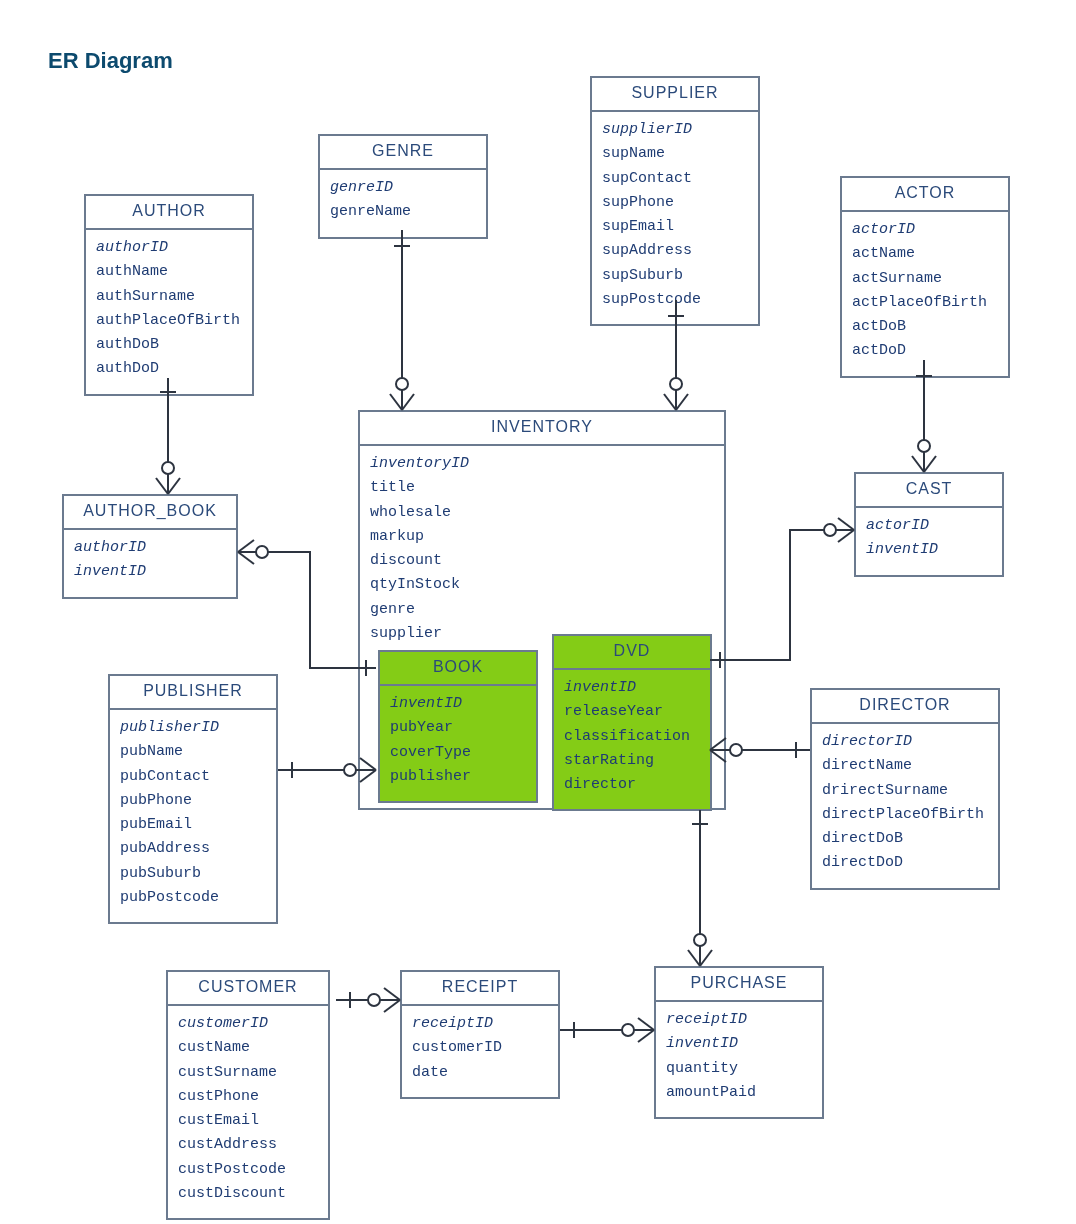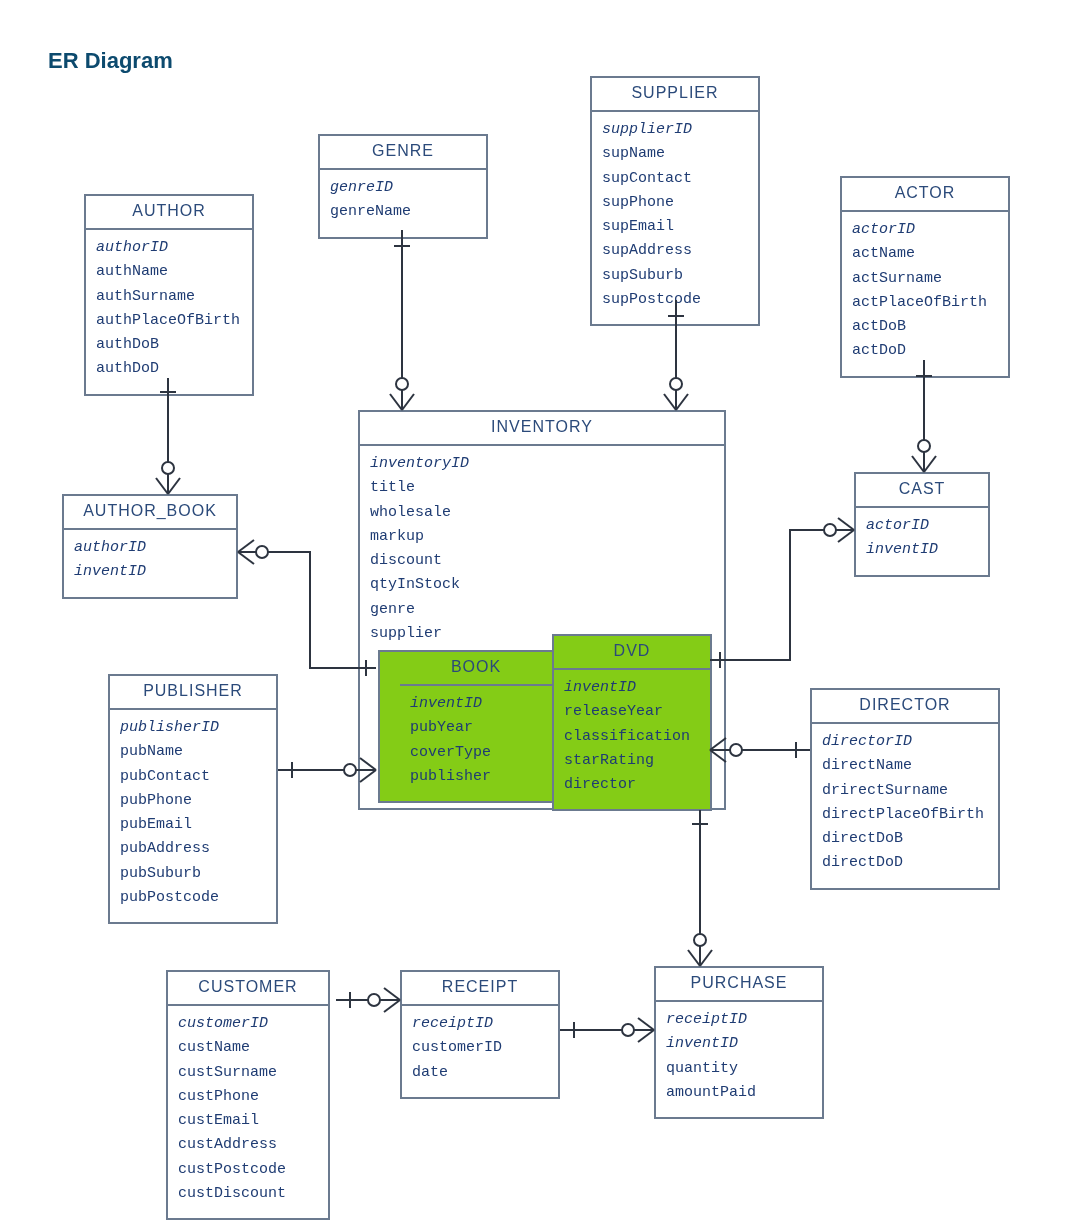--- a/index.html
+++ b/index.html
@@ -138,21 +138,21 @@
     <div class="attr pk"><span class="squig">inventoryID</span></div>
     <div class="attr"><span class="squig">title</span></div>
     <div class="attr"><span class="squig">wholesale</span></div>
     <div class="attr"><span class="squig">markup</span></div>
     <div class="attr"><span class="squig">discount</span></div>
     <div class="attr"><span class="squig">qtyInStock</span></div>
     <div class="attr"><span class="squig">genre</span></div>
     <div class="attr"><span class="squig">supplier</span></div>
   </div>
 
-  <div class="nested" style="left:18px; top:238px; width:176px;padding-left:20px;">
+  <div class="nested" style="left:18px; top:238px; width:160px;">
     <div class="entity-title">BOOK</div>
     <div class="attrs">
       <div class="attr pk"><span class="squig">inventID</span></div>
       <div class="attr"><span class="squig">pubYear</span></div>
       <div class="attr"><span class="squig">coverType</span></div>
       <div class="attr"><span class="squig">publisher</span></div>
     </div>
   </div>
 
   <div class="nested" style="left:192px; top:222px; width:160px;">
@@ -174,21 +174,21 @@
     <div class="attr"><span class="squig">pubName</span></div>
     <div class="attr"><span class="squig">pubContact</span></div>
     <div class="attr"><span class="squig">pubPhone</span></div>
     <div class="attr"><span class="squig">pubEmail</span></div>
     <div class="attr"><span class="squig">pubAddress</span></div>
     <div class="attr"><span class="squig">pubSuburb</span></div>
     <div class="attr"><span class="squig">pubPostcode</span></div>
   </div>
 </div>
 
-<div class="entity" style="left:854px; top:472px; width:136px;">
+<div class="entity" style="left:854px; top:472px; width:150px;">
   <div class="entity-title">CAST</div>
   <div class="attrs">
     <div class="attr pk"><span class="squig">actorID</span></div>
     <div class="attr pk"><span class="squig">inventID</span></div>
   </div>
 </div>
 
 <div class="entity" style="left:810px; top:688px; width:190px;">
   <div class="entity-title">DIRECTOR</div>
   <div class="attrs">

